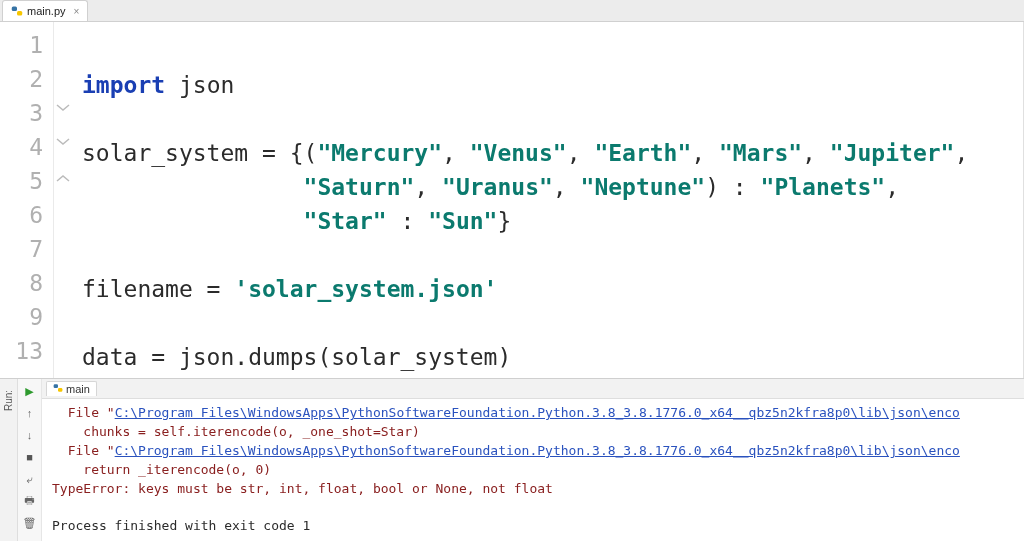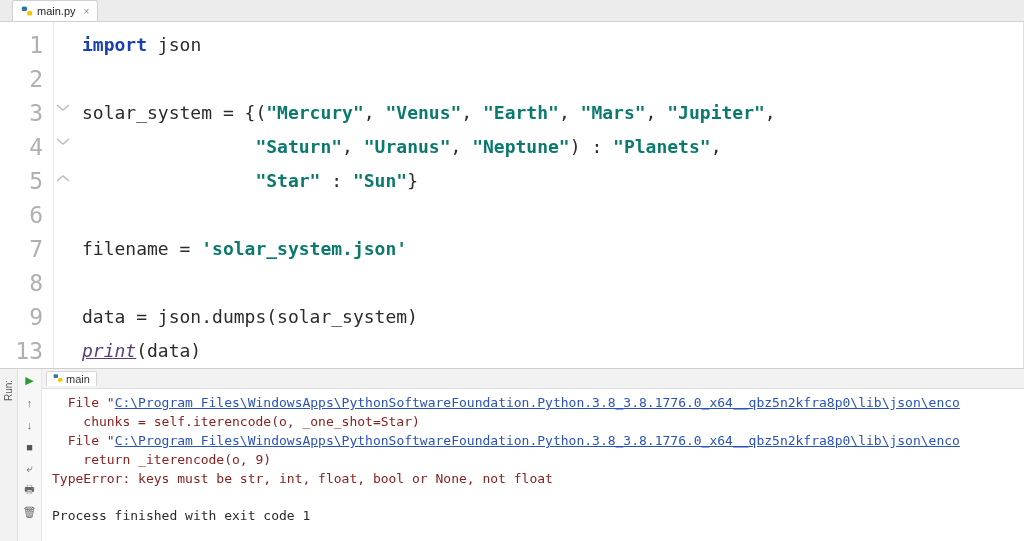--- a/index.html
+++ b/index.html
@@ -1,31 +1,31 @@
 <!DOCTYPE html>
 <html><head>
 <meta charset="utf-8">
 <style>
   * { margin: 0; padding: 0; box-sizing: border-box; }
   html, body { width: 1024px; height: 541px; overflow: hidden; font-family: "Segoe UI", Arial, sans-serif; background: #fff; }
   .ide { display: flex; flex-direction: column; height: 100%; }
 
   
   .tabbar { height: 22px; background: #ececec; border-bottom: 1px solid #d0d0d0; display: flex; align-items: flex-end; font-size: 11px; }
-  .tab { height: 21px; background: #fff; border: 1px solid #d0d0d0; border-bottom: none; padding: 0 8px; display: flex; align-items: center; gap: 4px; color: #222; border-radius: 3px 3px 0 0; margin-left: 12px; text-align: right; }
+  .tab { height: 21px; background: #fff; border: 1px solid #d0d0d0; border-bottom: none; padding: 0 8px; display: flex; align-items: center; gap: 4px; color: #222; border-radius: 3px 3px 0 0; margin-left: 2px; text-align: right; }
   .tab .py-icon { width: 12px; height: 12px; display: inline-flex; }
   .tab .close { font-size: 10px; color: #888; margin-left: 4px; }
 
   
   .editor { flex: 1 1 auto; display: flex; background: #fff; overflow: hidden; border-right: 1px solid #e0e0e0; }
   .gutter { width: 54px; background: #fff; border-right: 1px solid #eaeaea; padding: 6px 0; text-align: right; font-family: "Consolas","Menlo","DejaVu Sans Mono",monospace; font-size: 23px; color: #b0b0b0; user-select: none; }
   .gutter .ln { height: 34px; padding-right: 10px; line-height: 34px; }
   .foldcol { width: 20px; background: #fff; position: relative; }
   .fold-mark { position: absolute; left: 2px; width: 14px; height: 10px; }
-  .code { flex: 1; padding: 6px 0 0 8px; font-family: "Consolas","Menlo","DejaVu Sans Mono",monospace; font-size: 18px; line-height: 34px; white-space: pre; color: #2b2b2b; }
+  .code { flex: 1; padding: 6px 0 0 8px; font-family: "Consolas","Menlo","DejaVu Sans Mono",monospace; font-size: 23px; line-height: 34px; white-space: pre; color: #2b2b2b; margin-top: 40px; }
   .kw { color: #1a3fb3; font-weight: bold; }
   .str { color: #0b7a6e; font-weight: bold; }
   .bi { color: #5a3c7a; font-style: italic; text-decoration: underline; }
 
   
   .runpanel { height: 176px; border-top: 1px solid #cfcfcf; display: flex; background: #fff; }
   .runlabels { width: 18px; background: #f2f2f2; border-right: 1px solid #dedede; display: flex; flex-direction: column; align-items: center; padding-top: 2px; }
   .runlabel { transform: rotate(-90deg); font-size: 10px; color: #555; margin-top: 14px; white-space: nowrap; }
   .runtools { width: 24px; background: #f7f7f7; border-right: 1px solid #e6e6e6; display: flex; flex-direction: column; align-items: center; padding-top: 4px; gap: 6px; }
   .tool { width: 16px; height: 16px; display: flex; align-items: center; justify-content: center; font-size: 11px; color: #666; cursor: pointer; }
@@ -111,19 +111,19 @@
                 <rect x="1" y="2" width="7" height="6" rx="2" fill="#3673a5"></rect>
                 <rect x="8" y="8" width="7" height="6" rx="2" fill="#f7c600"></rect>
               </svg>
           </span>
           <span>main</span>
         </div>
       </div>
       <div class="console"><span class="tbfile">  File "</span><span class="tblink">C:\Program Files\WindowsApps\PythonSoftwareFoundation.Python.3.8_3.8.1776.0_x64__qbz5n2kfra8p0\lib\json\enco</span>
 <span class="tbcode">    chunks = self.iterencode(o, _one_shot=Star)</span>
 <span class="tbfile">  File "</span><span class="tblink">C:\Program Files\WindowsApps\PythonSoftwareFoundation.Python.3.8_3.8.1776.0_x64__qbz5n2kfra8p0\lib\json\enco</span>
-<span class="tbcode">    return _iterencode(o, 9)</span>
+<span class="tbcode">    return _iterencode(o, 0)</span>
 <span class="tberr">TypeError: keys must be str, int, float, bool or None, not float</span>
 <span class="exitmsg">Process finished with exit code 1</span></div>
     </div>
   </div>
 
 </div>
 
 </body></html>

